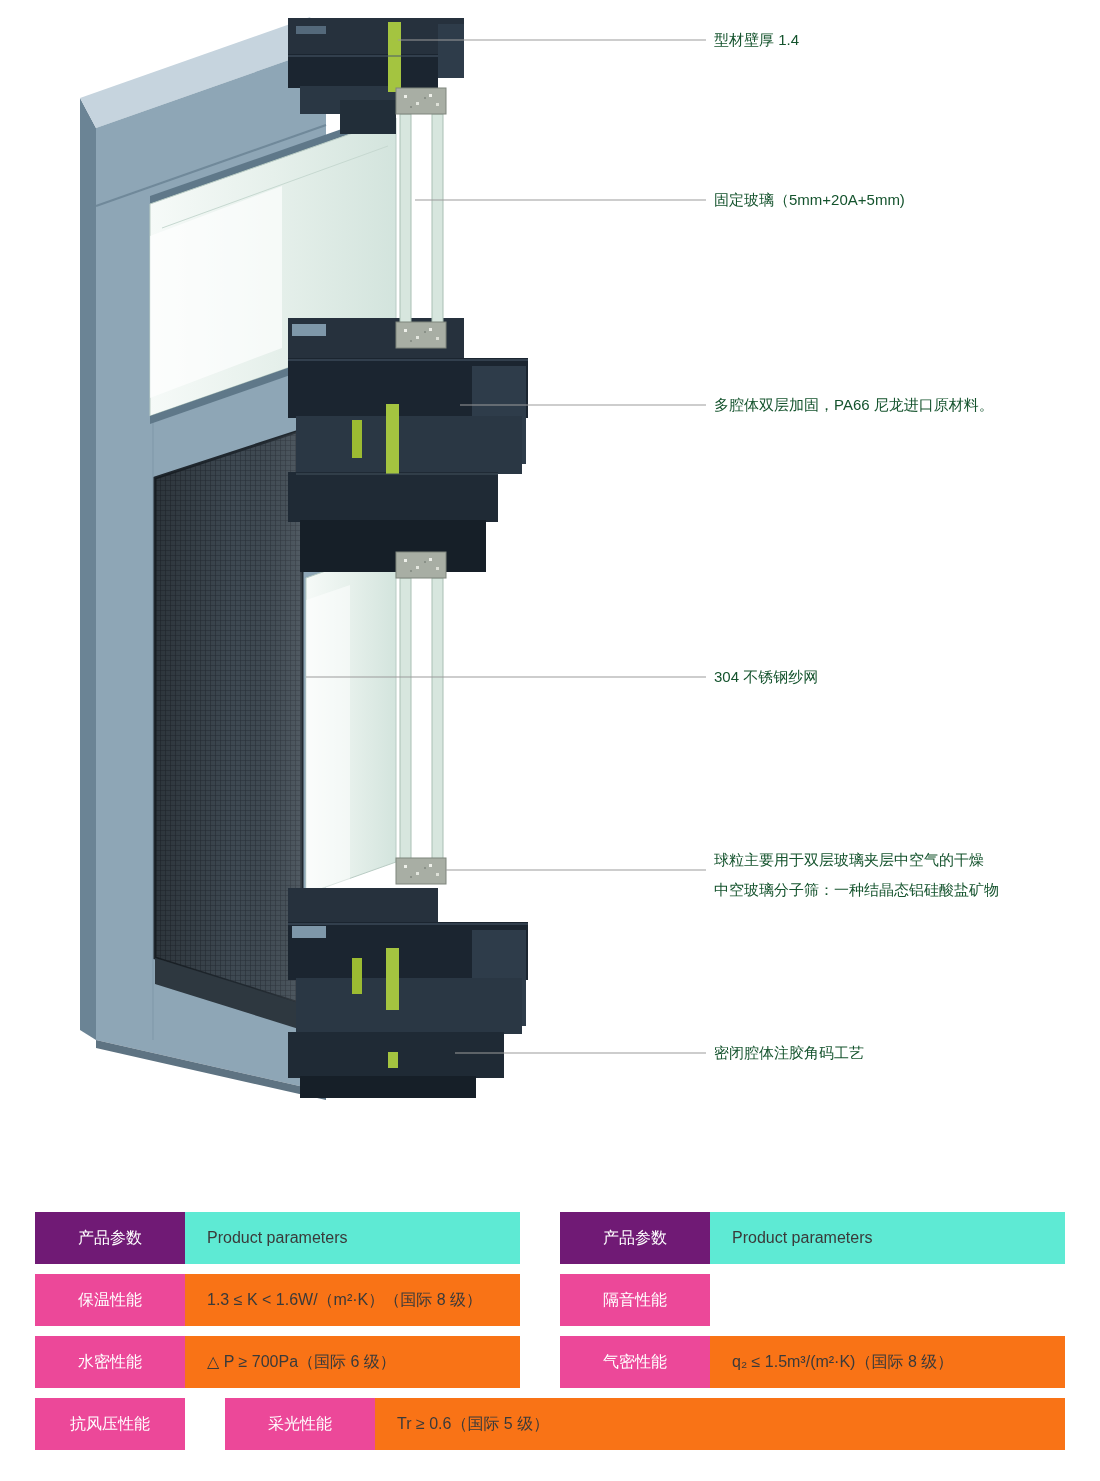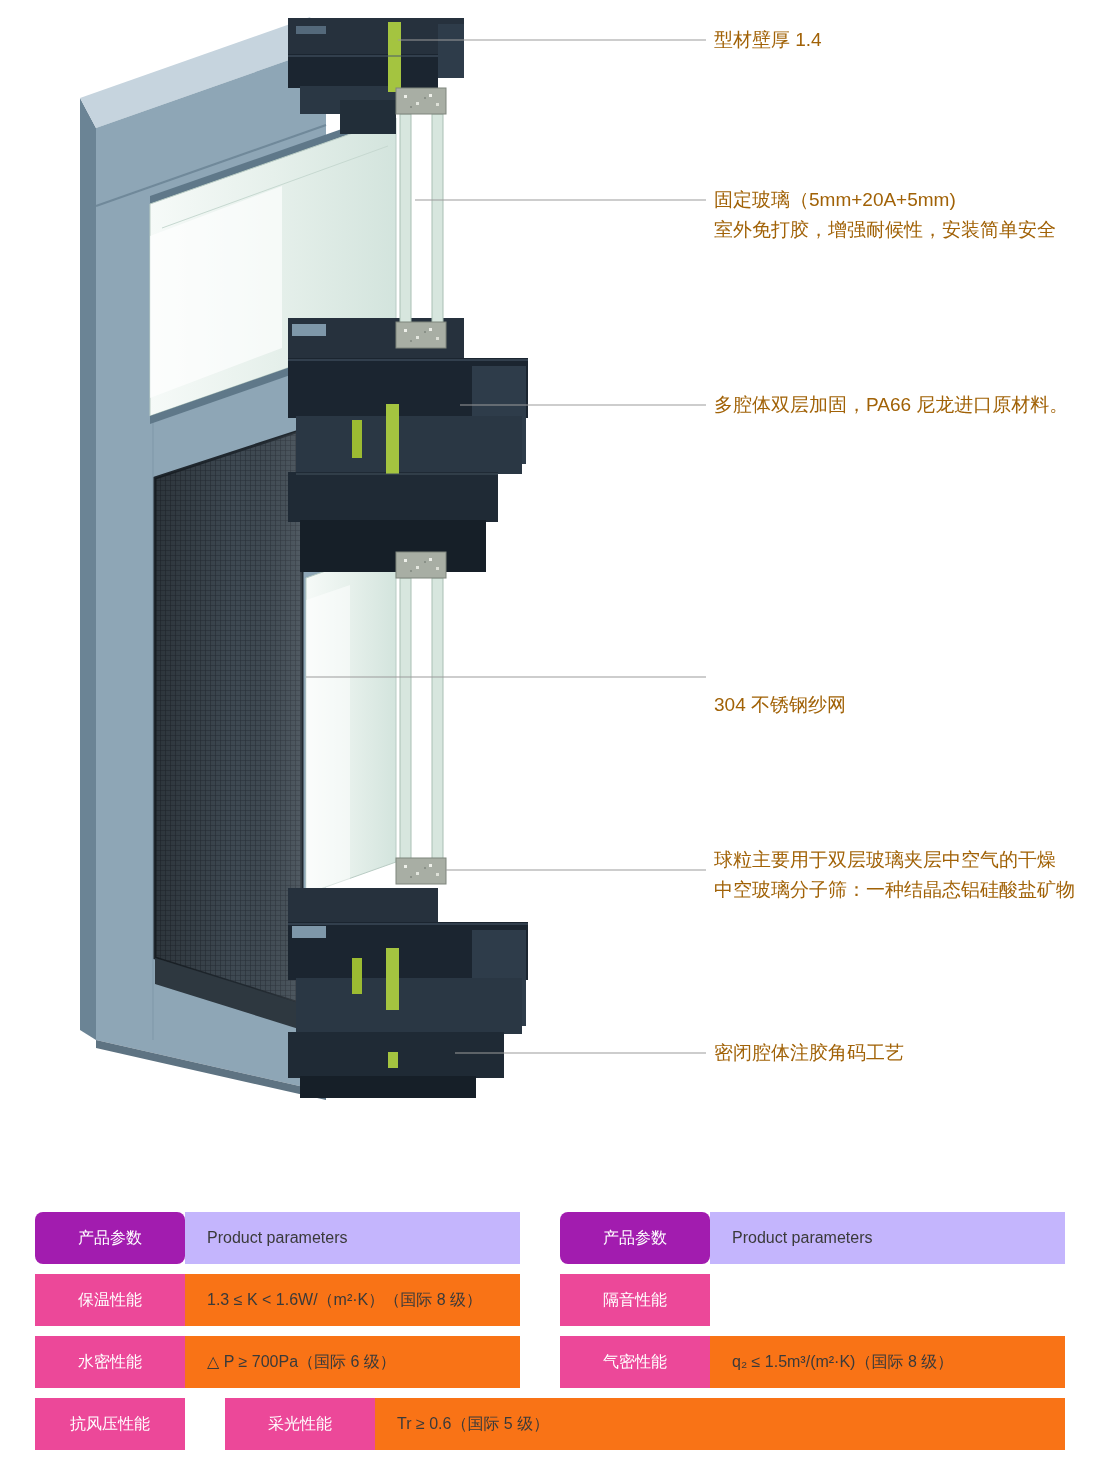--- a/index.html
+++ b/index.html
@@ -5,32 +5,32 @@
   html,body{margin:0;padding:0;background:#fff;}
   body{
     width:1100px;height:1481px;position:relative;overflow:hidden;
     font-family:"Liberation Sans","DejaVu Sans",sans-serif;
     -webkit-font-smoothing:antialiased;
   }
   .diagram{position:absolute;left:0;top:0;width:1100px;height:1180px;}
   .diagram svg{position:absolute;left:0;top:0;}
   .ann{
     position:absolute;left:714px;width:380px;
-    font-size:19px;line-height:30px;color:#a16207;white-space:nowrap;
+    font-size:15px;line-height:30px;color:#14532d;white-space:nowrap;
   }
   .params-table{position:absolute;left:35px;top:1212px;width:1030px;}
   .t-row{display:flex;height:52px;margin-bottom:10px;}
   .t-cell{display:flex;align-items:center;font-size:16px;}
   .t-label{width:150px;justify-content:center;background:#ec4899;color:#ffffff;}
   .t-value{background:#f97316;color:#3a3a3a;padding-left:22px;box-sizing:border-box;}
   .t-v1{width:335px;}
   .t-v2{flex:1;}
   .t-gap{width:40px;}
-  .t-head .t-label{background:#a21caf;border-radius:8px;}
-  .t-head .t-value{background:#c4b5fd;color:#3a3a3a;}
+  .t-head .t-label{background:#701a75;}
+  .t-head .t-value{background:#5eead4;color:#3a3a3a;}
 </style>
 </head>
 <body>
 
 <div class="diagram">
 
   <svg viewBox="0 0 1100 1180" width="1100" height="1180">
     <defs>
       <pattern id="meshPat" width="5" height="5" patternUnits="userSpaceOnUse">
         <rect width="5" height="5" fill="#3e4952"></rect>
@@ -143,26 +143,25 @@
       <line x1="446" y1="870" x2="706" y2="870"></line>
       <line x1="455" y1="1053" x2="706" y2="1053"></line>
     </g>
   </svg>
 
   <div class="ann" style="top:25px">
     <div>型材壁厚 1.4</div>
   </div>
   <div class="ann" style="top:185px">
     <div>固定玻璃（5mm+20A+5mm)</div>
-    <div>室外免打胶，增强耐候性，安装简单安全</div>
   </div>
   <div class="ann" style="top:390px">
     <div>多腔体双层加固，PA66 尼龙进口原材料。</div>
   </div>
-  <div class="ann" style="top:690px">
+  <div class="ann" style="top:662px">
     <div>304 不锈钢纱网</div>
   </div>
   <div class="ann" style="top:845px">
     <div>球粒主要用于双层玻璃夹层中空气的干燥</div>
     <div>中空玻璃分子筛：一种结晶态铝硅酸盐矿物</div>
   </div>
   <div class="ann" style="top:1038px">
     <div>密闭腔体注胶角码工艺</div>
   </div>
 </div>

